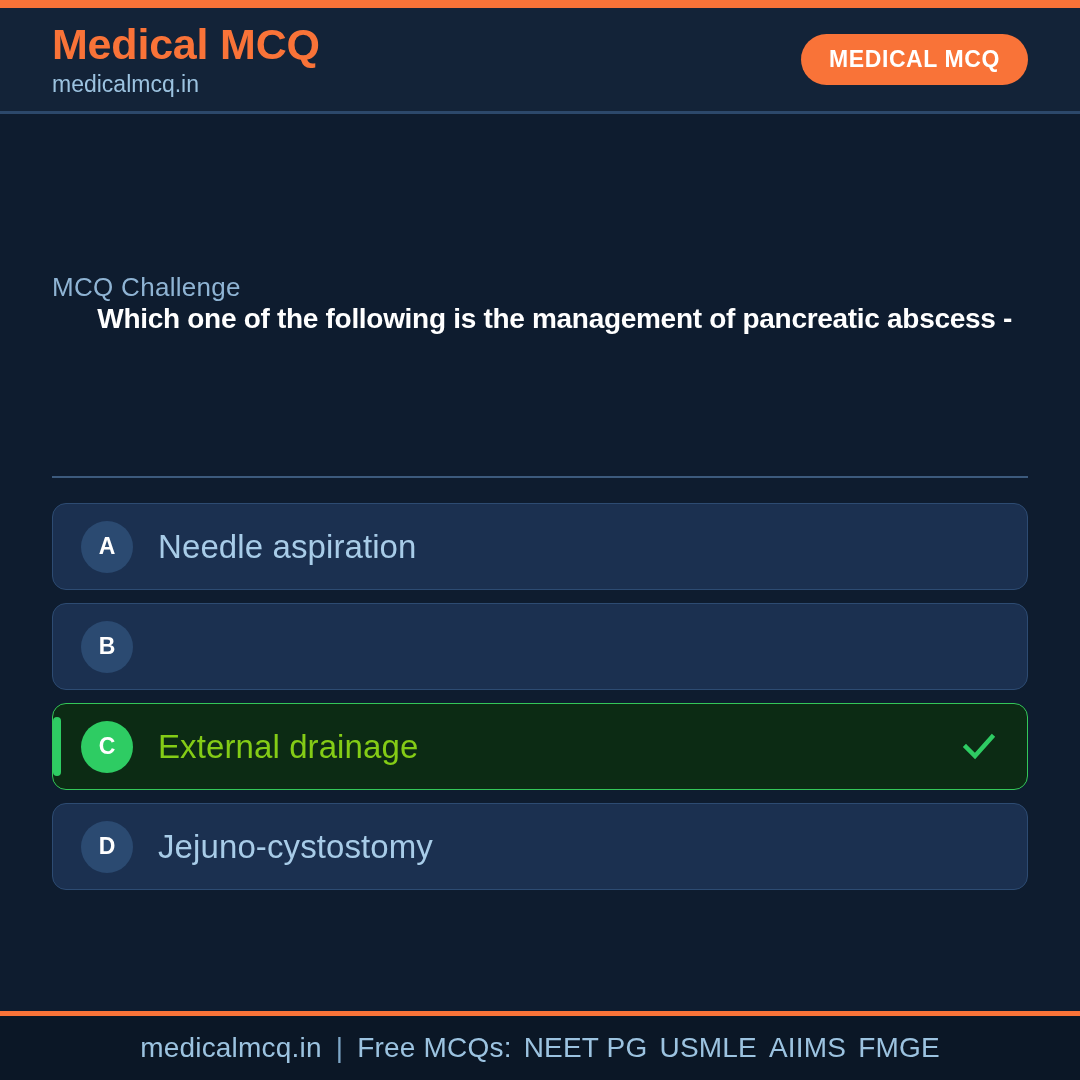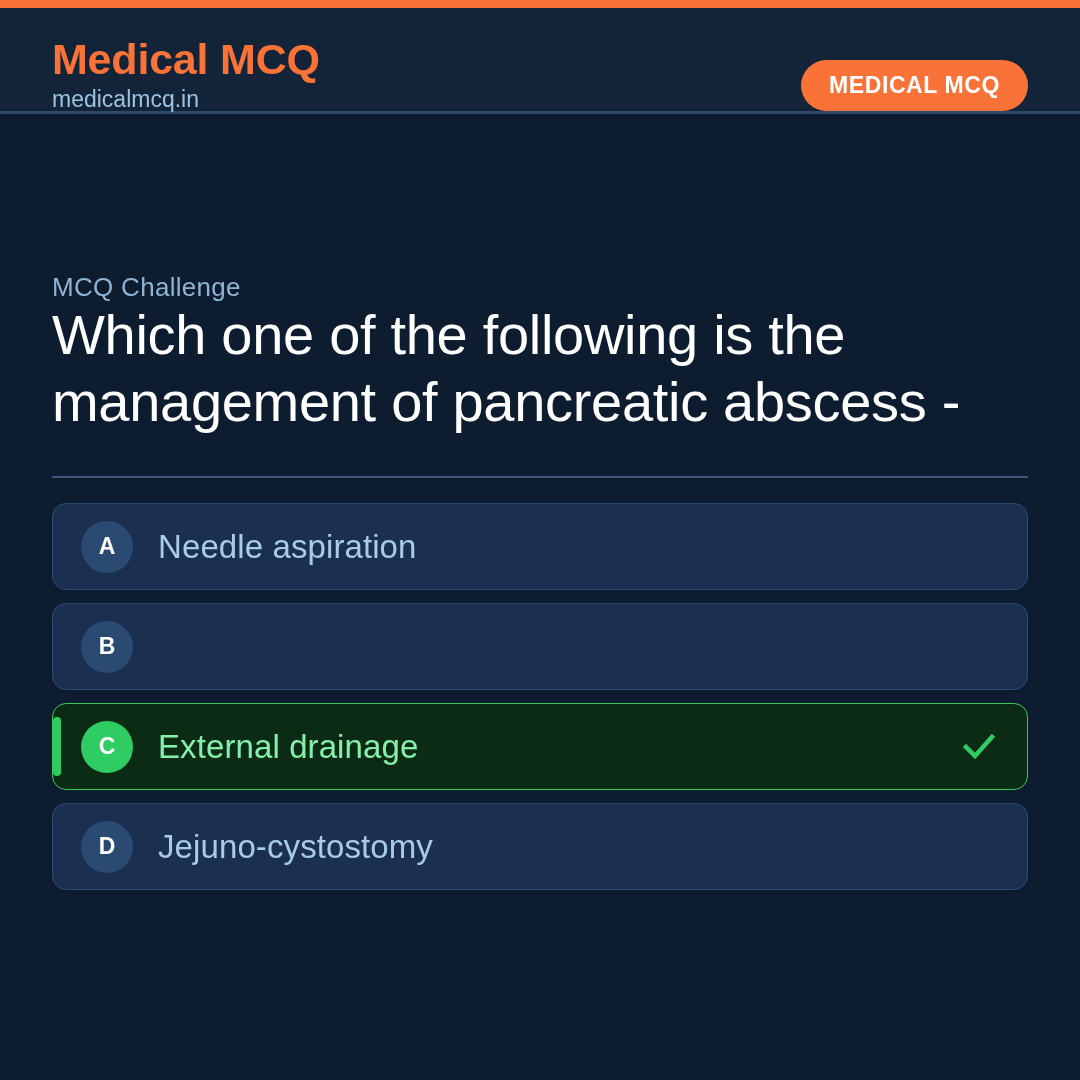--- a/index.html
+++ b/index.html
@@ -33,21 +33,21 @@
   }
 
   
   .header {
     position: relative;
     flex: 0 0 auto;
     height: 106px;
     background: #132338;
     border-bottom: 3px solid #2c486b;
     display: flex;
-    align-items: flex-end;
+    align-items: center;
     justify-content: space-between;
     padding: 0 52px;
     box-sizing: border-box;
   }
   .brand-block {
     display: flex;
     flex-direction: column;
     justify-content: center;
     line-height: 1;
   }
@@ -89,25 +89,26 @@
     font-size: 26px;
     color: #8fb4d4;
     letter-spacing: 0.3px;
   }
 
   .question {
     position: absolute;
     top: 188px;
     left: 52px;
     width: 960px;
-    font-size: 56px;
+    font-size: 28px;
     line-height: 1.19;
-    font-weight: normal;
+    font-weight: bold;
     color: #ffffff;
     letter-spacing: -0.3px;
+    text-align: right;
   }
 
   .q-divider {
     position: absolute;
     top: 362px;
     left: 52px;
     width: 976px;
     height: 2px;
     background: #3c5a7d;
   }
@@ -165,21 +166,21 @@
   
   .option.correct {
     background: #0c2b14;
     border: 1px solid #34c759;
   }
   .option.correct .opt-letter {
     background: #2ecc63;
     color: #ffffff;
   }
   .option.correct .opt-text {
-    color: #86efac;
+    color: #84cc16;
   }
   .correct-bar {
     position: absolute;
     left: 0;
     top: 13px;
     bottom: 13px;
     width: 8px;
     border-radius: 4px;
     background: #2ecc63;
   }
@@ -259,14 +260,19 @@
       </div>
 
       <div class="option">
         <div class="opt-letter">D</div>
         <div class="opt-text">Jejuno-cystostomy</div>
       </div>
 
     </div>
   </div>
 
+  <div class="footer">
+    <div class="footer-text">
+      <span>medicalmcq.in</span><span class="footer-sep">|</span><span>Free MCQs:</span><span class="footer-tag">NEET PG</span><span class="footer-tag">USMLE</span><span class="footer-tag">AIIMS</span><span class="footer-tag">FMGE</span>
+    </div>
+  </div>
 
 </div>
 
 </body></html>

